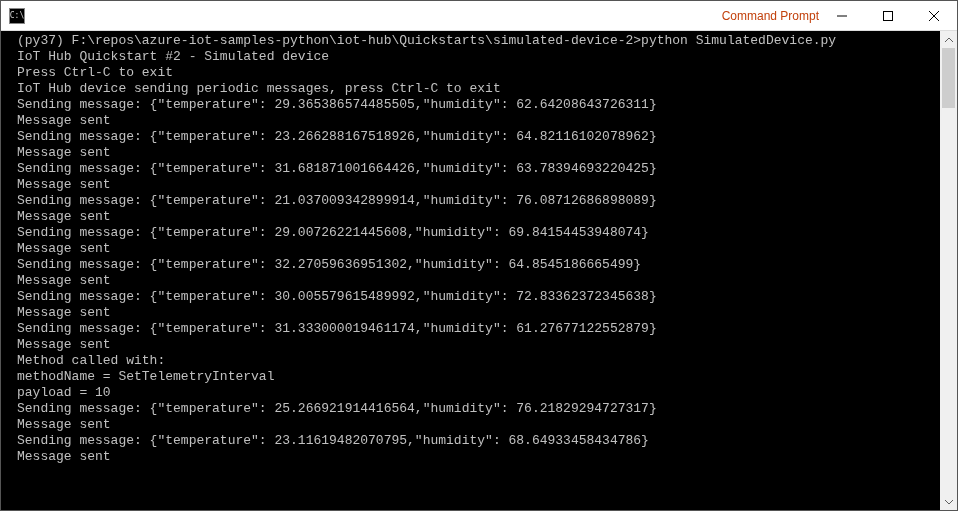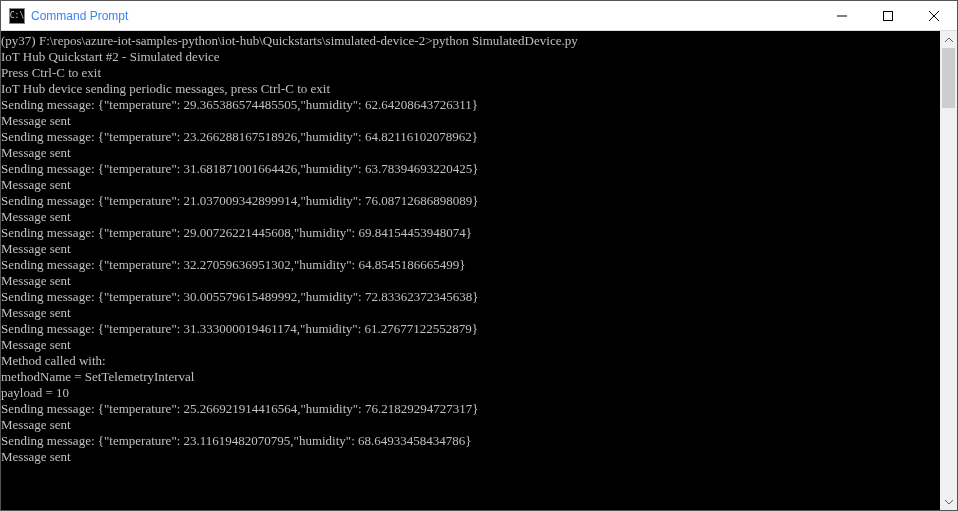--- a/index.html
+++ b/index.html
@@ -27,21 +27,22 @@
       display: flex;
       align-items: center;
       justify-content: center;
       font-size: 8px;
       color: #ccc;
       font-family: monospace;
     }
     .titlebar-title {
       flex: 1;
       font-size: 12px;
-      color: #3b82f6;
+      color: #c2410c;
+      text-align: right;
     }
     .win-controls { display: flex; height: 100%; }
     .win-btn {
       width: 46px;
       height: 100%;
       display: flex;
       align-items: center;
       justify-content: center;
       font-size: 10px;
       font-family: "Segoe UI Symbol", sans-serif;
@@ -49,24 +50,24 @@
     }
     .win-btn svg { width: 10px; height: 10px; }
     .terminal-wrap {
       display: flex;
       height: calc(100% - 30px);
     }
     .terminal {
       flex: 1;
       background: #000;
       color: #c0c0c0;
-      font-family: Liberation Serif, serif;
+      font-family: Liberation Mono, monospace;
       font-size: 13px;
       line-height: 16px;
-      padding: 2px 0;
+      padding: 2px 16px;
       white-space: pre;
       overflow: hidden;
     }
     .terminal .line { white-space: pre; }
     .scrollbar {
       width: 17px;
       background: #f0f0f0;
       display: flex;
       flex-direction: column;
     }

